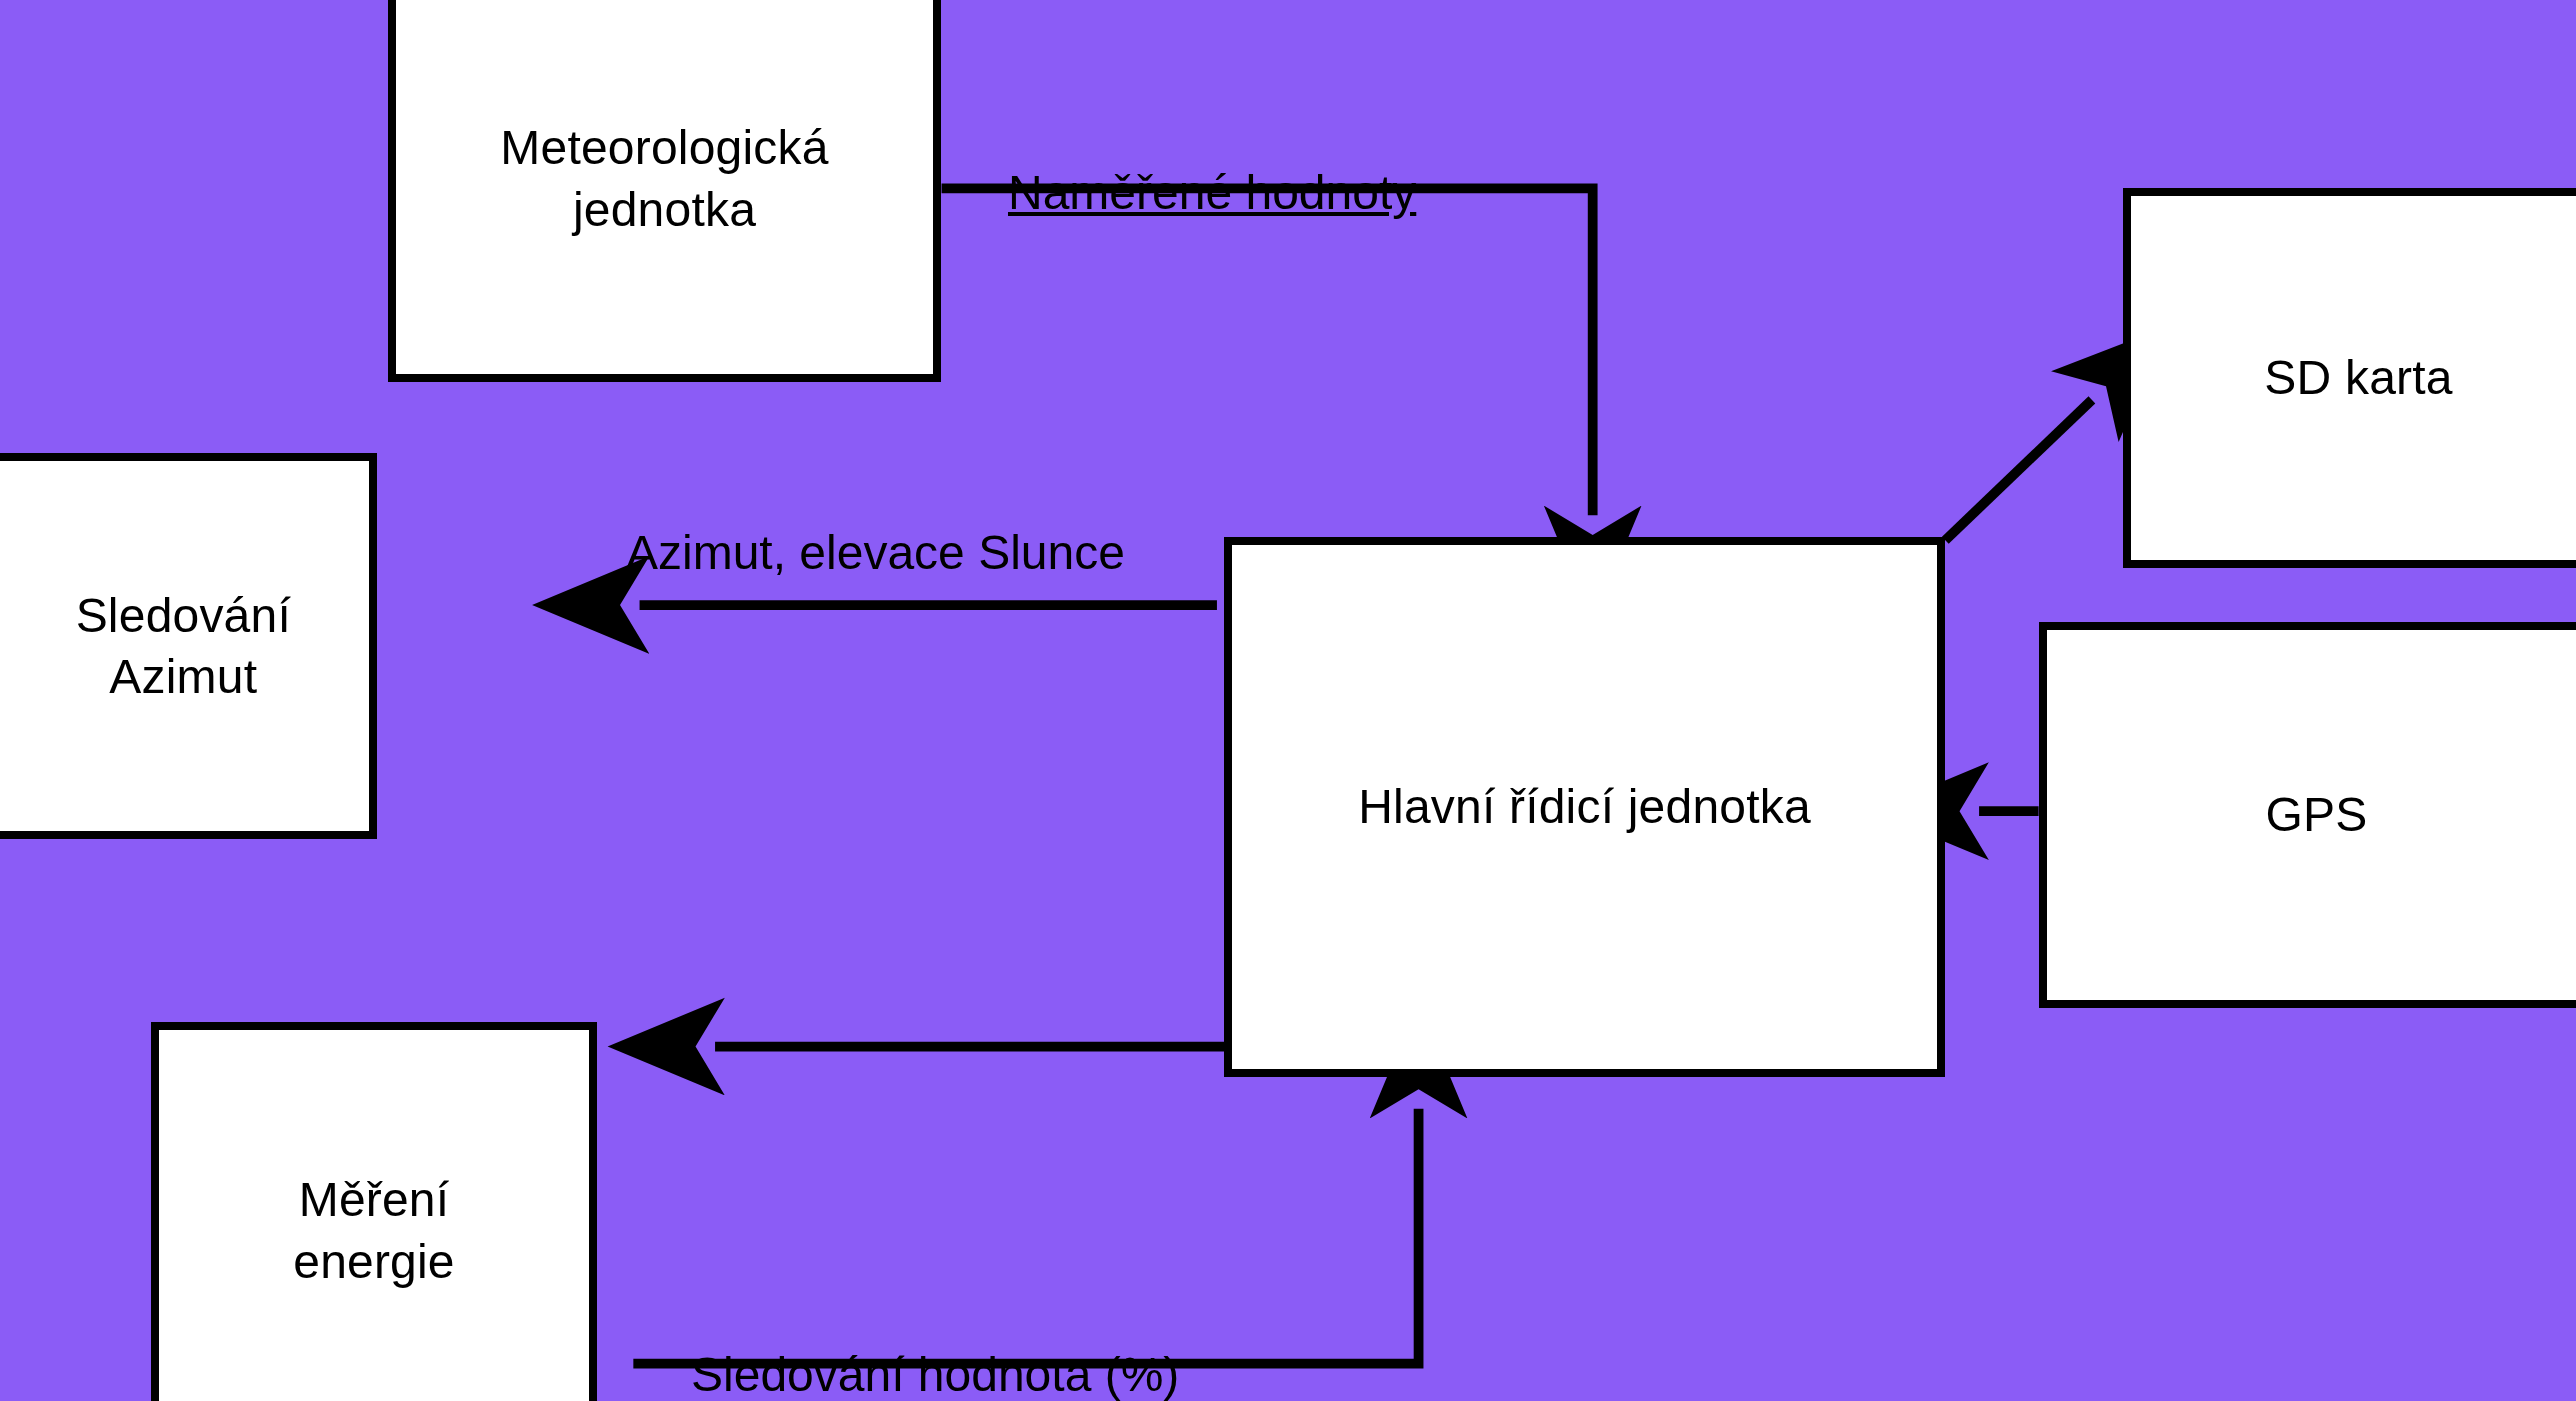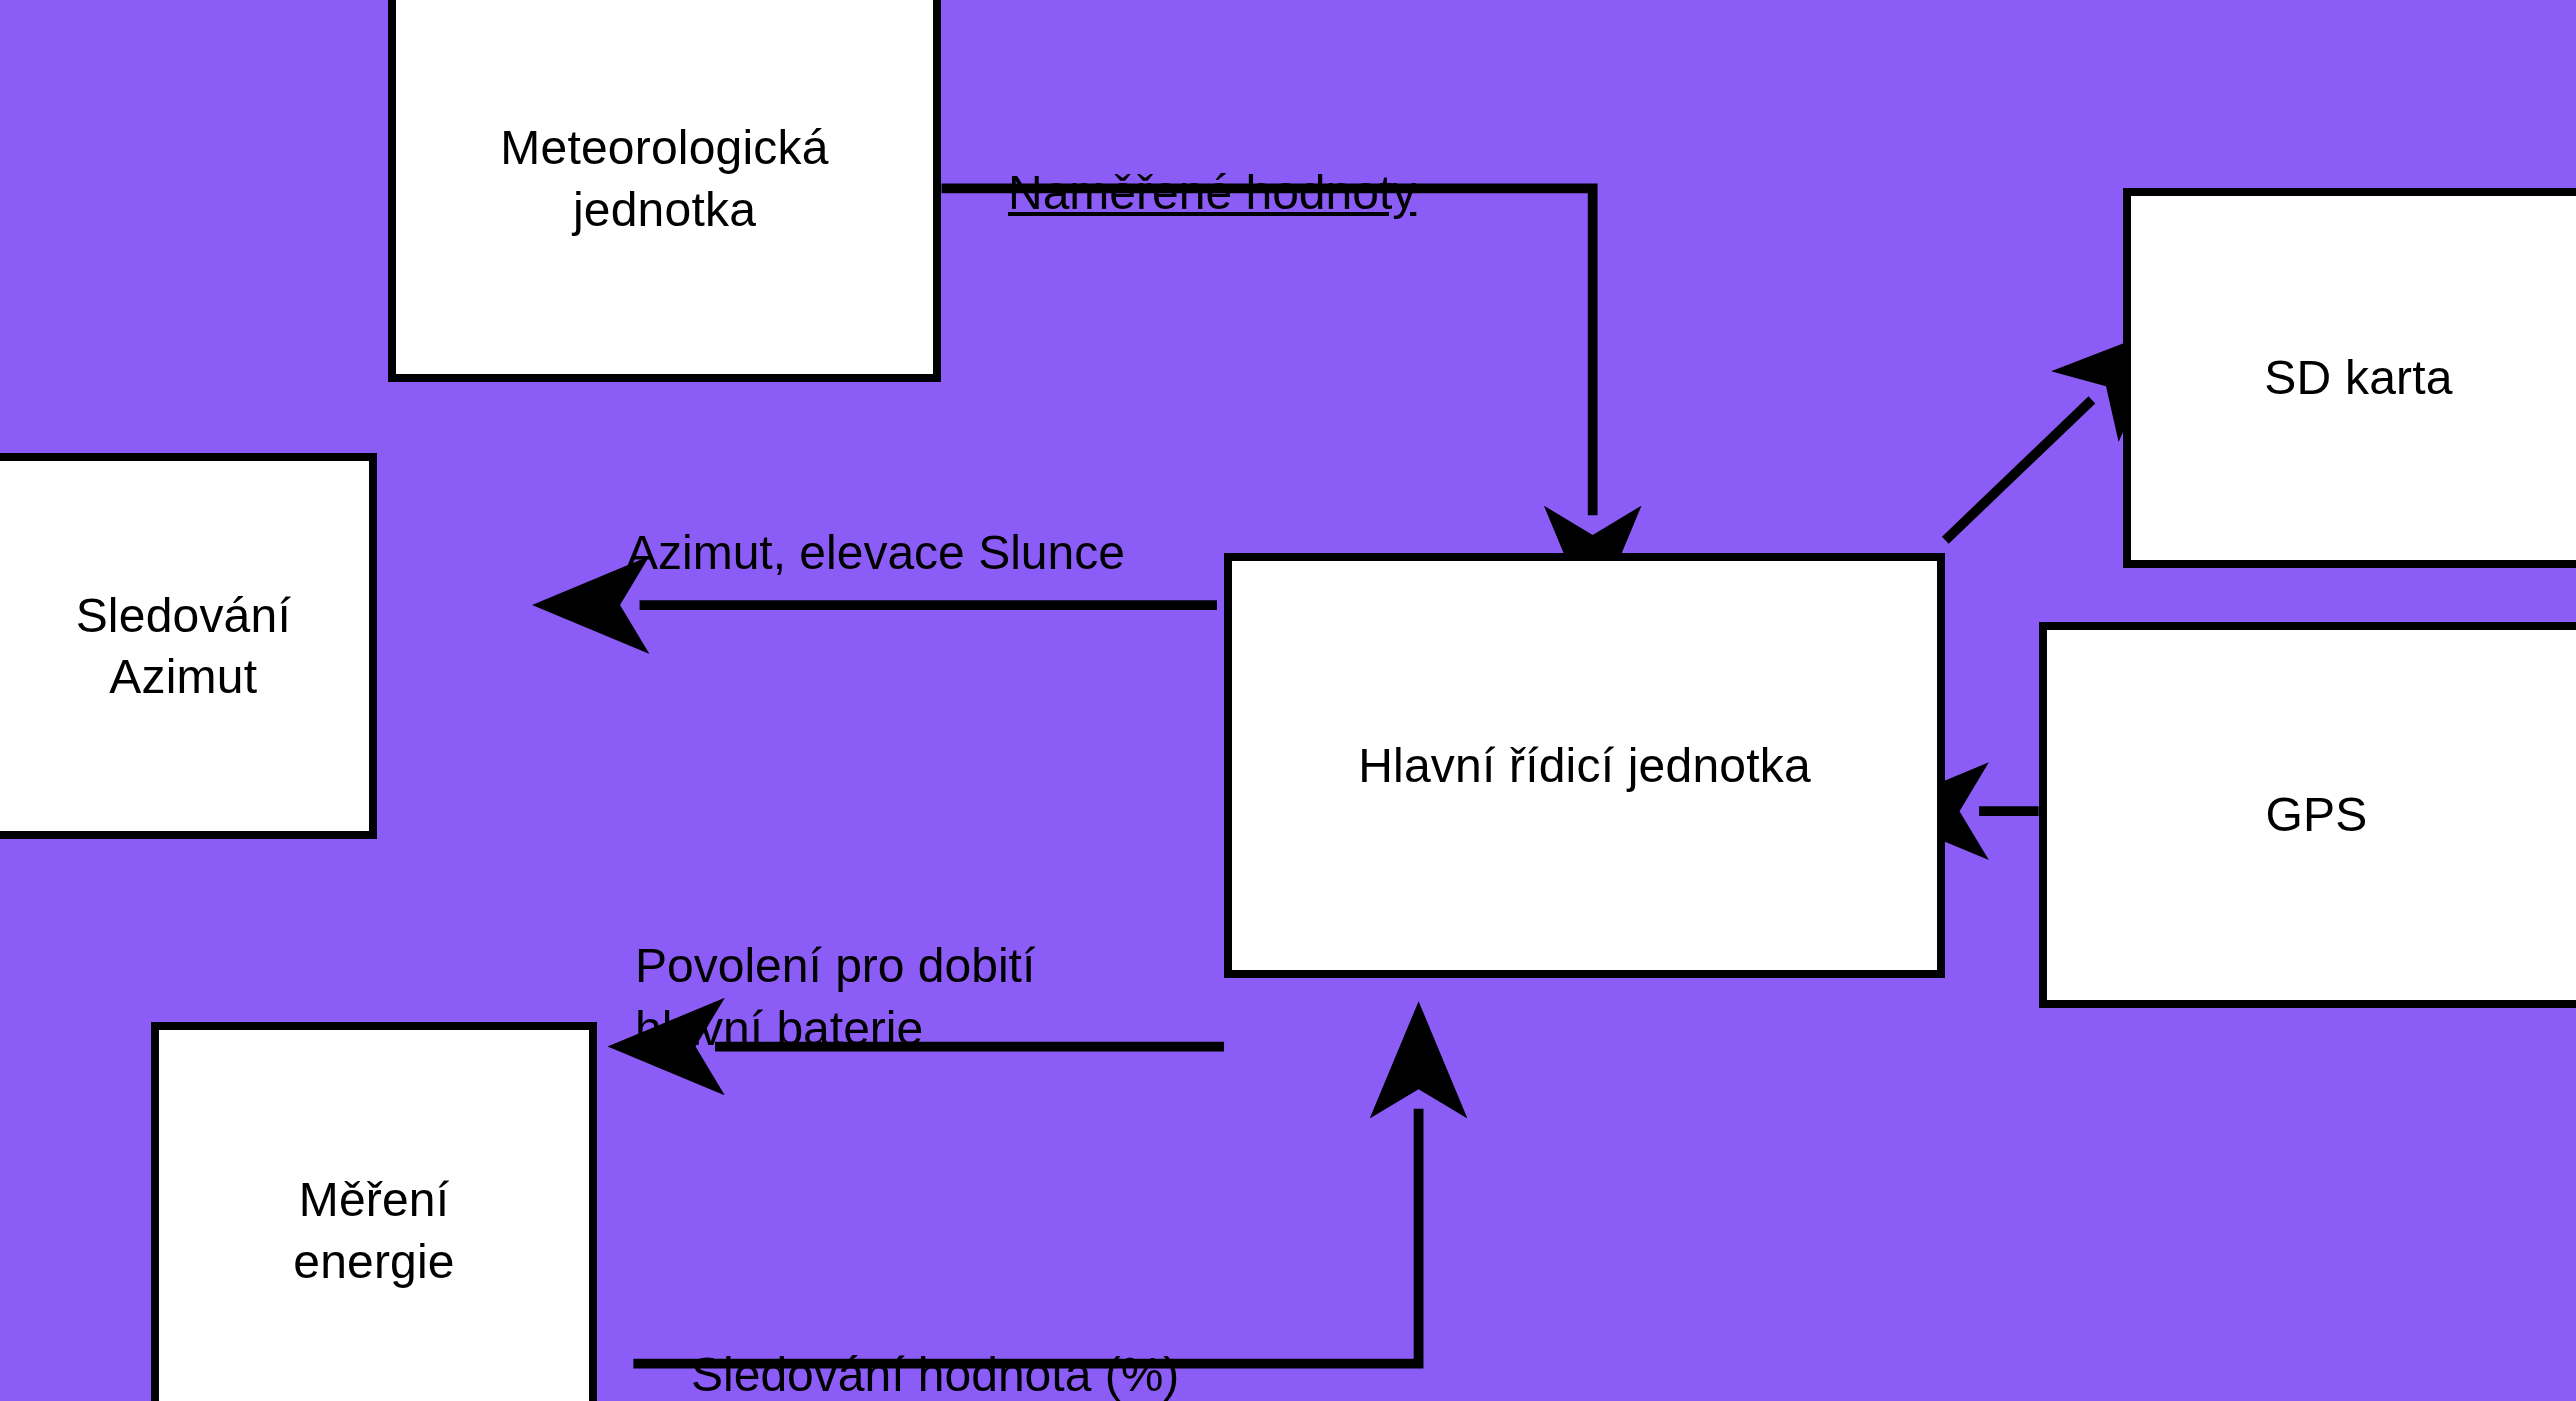--- a/index.html
+++ b/index.html
@@ -93,43 +93,39 @@
   <div class="node-box" style="left:-10.7px; top:453px; width:388px; height:386px;">
     <span class="node-label">Sledování
 Azimut</span>
   </div>
 
   <div class="node-box" style="left:151px; top:1022px; width:446px; height:417px;">
     <span class="node-label">Měření
 energie</span>
   </div>
 
-  <div class="node-box" style="left:1224px; top:537px; width:721px; height:425px;margin-top:16px;">
+  <div class="node-box" style="left:1224px; top:537px; width:721px; height:540px;">
     <span class="node-label">Hlavní řídicí jednotka</span>
   </div>
 
   <div class="node-box" style="left:2123px; top:188px; width:471px; height:380px;">
     <span class="node-label">SD karta</span>
   </div>
 
   <div class="node-box" style="left:2039px; top:622px; width:555px; height:386px;">
     <span class="node-label">GPS</span>
   </div>
 
   <div class="edge-label" style="left:1008px; top:100px;text-decoration:underline;">
     <span>Naměřené hodnoty</span>
   </div>
 
   <div class="edge-label" style="left:626px; top:460px;text-align:center;">
     <span>Azimut, elevace Slunce</span>
   </div>
 
-  <div class="edge-label" style="left:635px; top:873px;">
-    <span>Povolení pro dobití
-hlavní baterie</span>
-  </div>
 
   <div class="edge-label" style="left:691px; top:1282px;">
     <span>Sledování hodnota (%)</span>
   </div>
 
 </div>
 
 
 </body></html>

